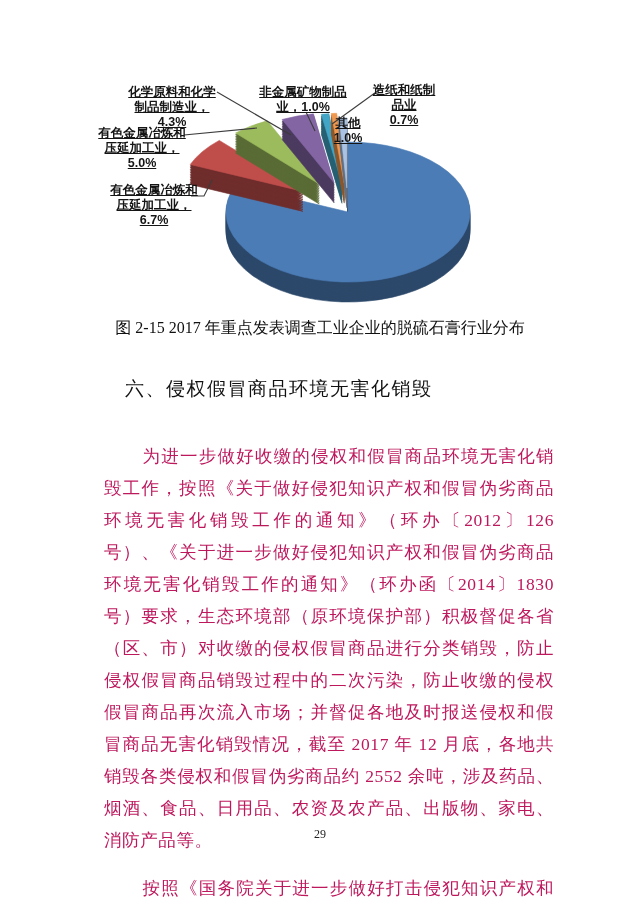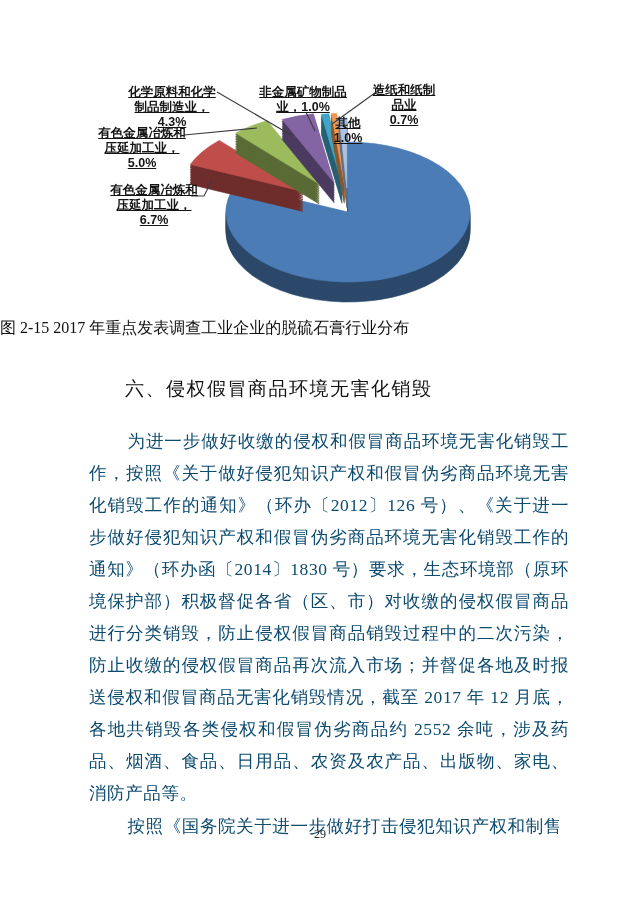--- a/index.html
+++ b/index.html
@@ -10,31 +10,31 @@
   .chart-area{position:absolute;left:0;top:0;width:640px;height:320px;}
   .chart-area svg{position:absolute;left:0;top:0;}
   .pie-label{
     position:absolute;text-align:center;
     font-family:"Liberation Sans",sans-serif;font-weight:bold;
     font-size:12.5px;line-height:15px;color:#151515;white-space:nowrap;
   }
   .pie-label span{display:block;text-decoration:underline;}
   .pie-label.inside{font-size:13.5px;line-height:17px;color:#1f2d3d;}
   .figure-caption{
-    position:absolute;left:0;top:318px;width:640px;text-align:left;
+    position:absolute;left:0;top:318px;width:640px;text-align:center;
     font-size:16px;color:#111;
   }
   .section-heading{
     position:absolute;left:125px;top:376px;
     font-size:19px;font-weight:normal;letter-spacing:1.5px;color:#111;
   }
   .body-text{position:absolute;left:88px;top:424px;width:482px;}
   .body-text p{
-    margin:1px;font-size:17.5px;line-height:32px;letter-spacing:0.6px;
-    text-align:justify;text-justify:inter-character;text-indent:2.2em;color:#0c4a6e;
+    margin:16px;font-size:17.5px;line-height:32px;letter-spacing:0.6px;
+    text-align:justify;text-justify:inter-character;text-indent:2.2em;color:#be185d;
   }
   .page-number{
     position:absolute;left:0;top:827px;width:640px;text-align:center;
     font-size:12px;color:#222;
   }
 </style>
 </head>
 <body>
 
 <div class="chart-area">

